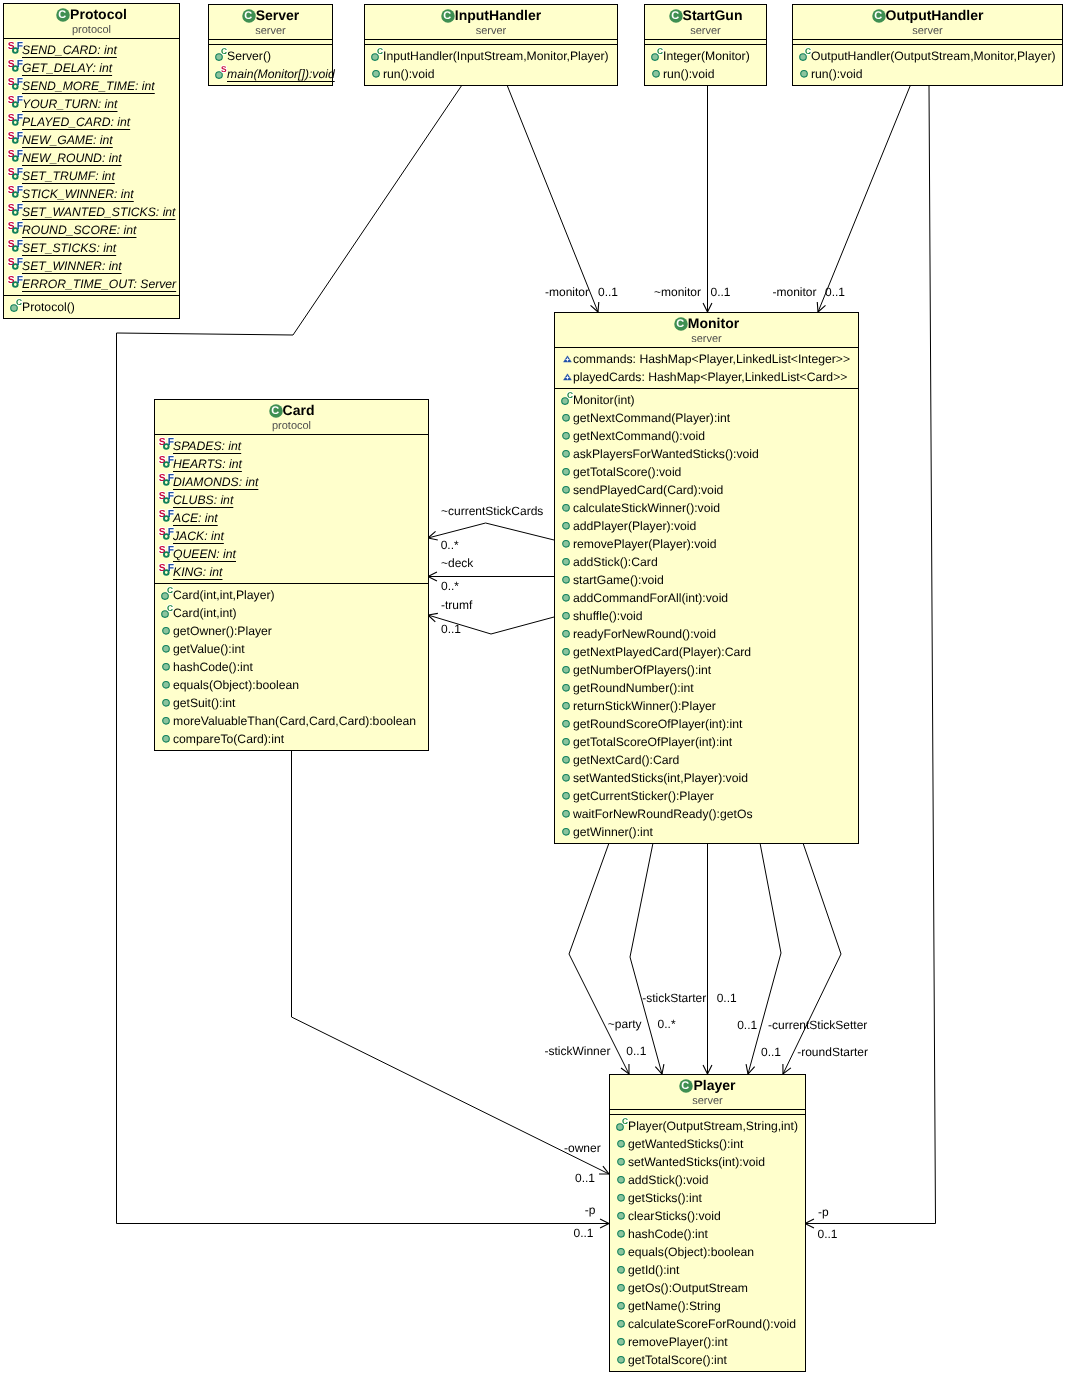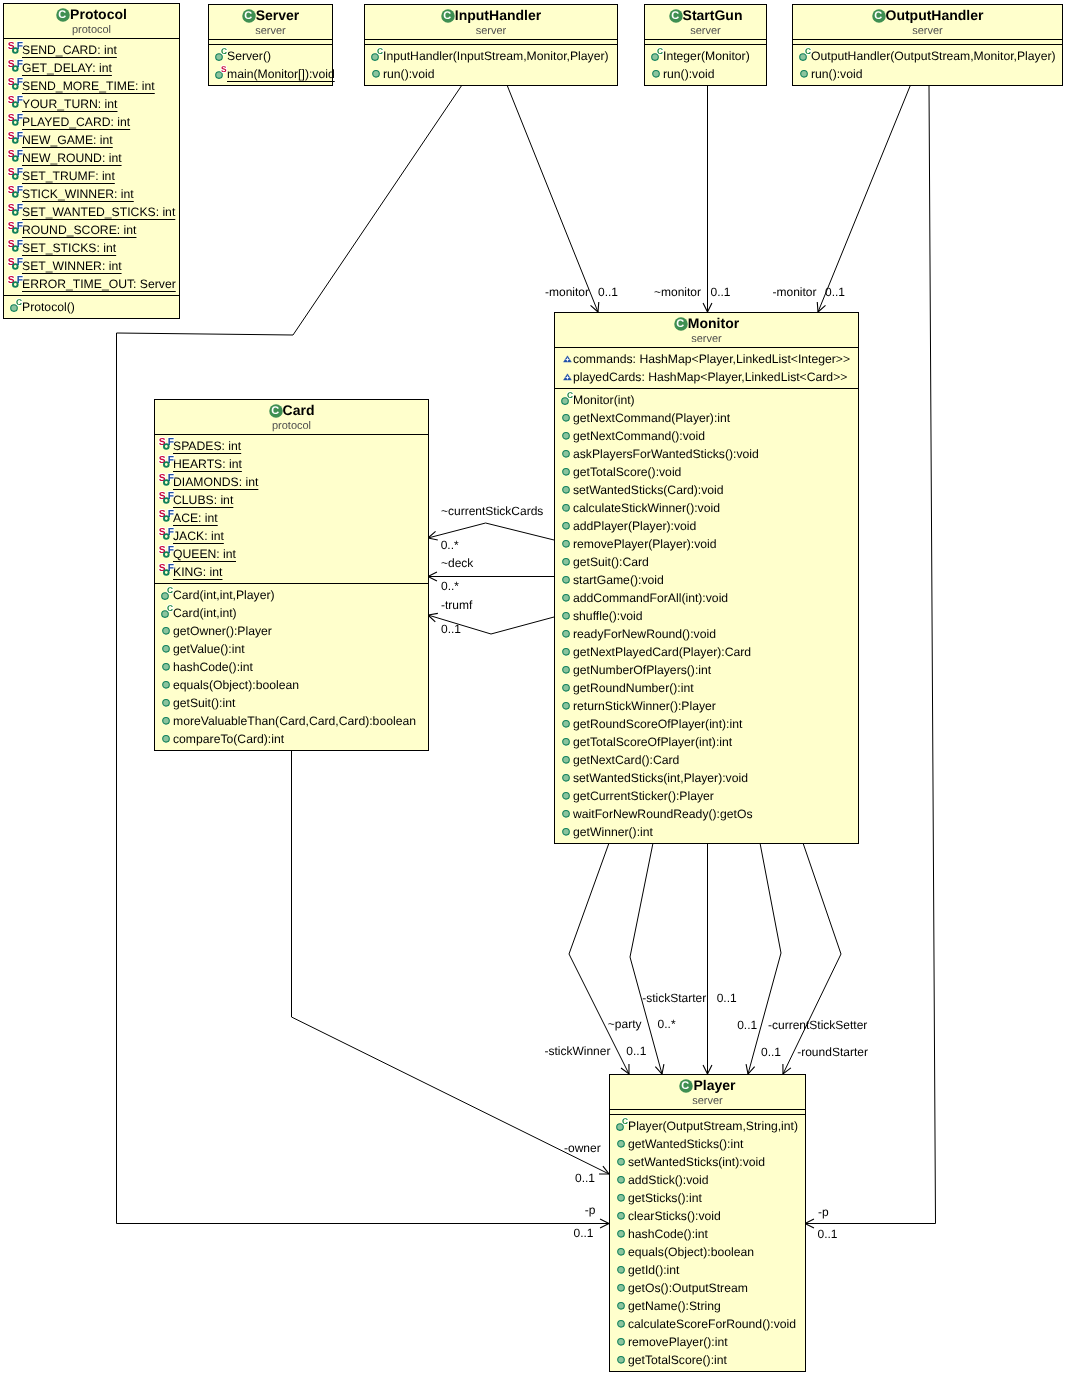--- a/index.html
+++ b/index.html
@@ -10,21 +10,21 @@
   svg#edges{position:absolute;left:0;top:0;width:1066px;height:1375px;}
   .cls{position:absolute;box-sizing:border-box;background:#FFFFCC;border:1px solid #000;}
   .hdr{text-align:center;padding-top:3px;height:34px;box-sizing:border-box;}
   .cname{font-weight:bold;font-size:14px;line-height:15px;white-space:nowrap;height:15px;}
   .cname .cicon{display:inline-block;vertical-align:-2.5px;margin-right:0px;}
   .cpkg{font-size:11px;line-height:12px;height:12px;color:#4d4d4d;margin-top:2px;}
   .sect{border-top:1px solid #000;padding-bottom:4px;}
   .row{height:18px;line-height:23px;white-space:nowrap;position:relative;
        padding-left:18px;font-size:12.2px;}
   .row .t{white-space:nowrap;}
-  .row.u .t{text-decoration:underline;text-underline-offset:2.5px;text-decoration-thickness:1px;}
+  .row.u .t{text-decoration:underline;text-underline-offset:2.5px;text-decoration-thickness:1px;font-style:italic;}
   .ic{position:absolute;left:3px;top:0;width:19px;height:18px;line-height:0;}
 </style>
 </head>
 <body>
 <div id="stage">
   <svg id="edges" width="1066" height="1375">
       <path d="M507,85 L598,312" fill="none" stroke="#000000" stroke-width="1"></path>
       <path d="M590.5451268340454,305.33480187244743 L598,312 L598.7865299989884,302.0309794583073" fill="none" stroke="#000000" stroke-width="1.1" stroke-linecap="butt"></path>
       <text x="589" y="295.5" font-family="&quot;Liberation Sans&quot;,sans-serif" font-size="12" fill="#000" text-anchor="end">-monitor</text>
       <text x="598" y="295.5" font-family="&quot;Liberation Sans&quot;,sans-serif" font-size="12" fill="#000" text-anchor="start">0..1</text>
@@ -411,33 +411,33 @@
                 <circle cx="8" cy="10.8" r="3.3" fill="#8cc49d" stroke="#12815d" stroke-width="1.1"></circle>
               </svg></span><span class="t">getNextCommand():void</span></div>
           <div class="row"><span class="ic"><svg width="19" height="18" viewBox="0 0 19 18" shape-rendering="geometricPrecision">
                 <circle cx="8" cy="10.8" r="3.3" fill="#8cc49d" stroke="#12815d" stroke-width="1.1"></circle>
               </svg></span><span class="t">askPlayersForWantedSticks():void</span></div>
           <div class="row"><span class="ic"><svg width="19" height="18" viewBox="0 0 19 18" shape-rendering="geometricPrecision">
                 <circle cx="8" cy="10.8" r="3.3" fill="#8cc49d" stroke="#12815d" stroke-width="1.1"></circle>
               </svg></span><span class="t">getTotalScore():void</span></div>
           <div class="row"><span class="ic"><svg width="19" height="18" viewBox="0 0 19 18" shape-rendering="geometricPrecision">
                 <circle cx="8" cy="10.8" r="3.3" fill="#8cc49d" stroke="#12815d" stroke-width="1.1"></circle>
-              </svg></span><span class="t">setWantedSticks(Card):void</span></div>
+              </svg></span><span class="t">sendPlayedCard(Card):void</span></div>
           <div class="row"><span class="ic"><svg width="19" height="18" viewBox="0 0 19 18" shape-rendering="geometricPrecision">
                 <circle cx="8" cy="10.8" r="3.3" fill="#8cc49d" stroke="#12815d" stroke-width="1.1"></circle>
               </svg></span><span class="t">calculateStickWinner():void</span></div>
           <div class="row"><span class="ic"><svg width="19" height="18" viewBox="0 0 19 18" shape-rendering="geometricPrecision">
                 <circle cx="8" cy="10.8" r="3.3" fill="#8cc49d" stroke="#12815d" stroke-width="1.1"></circle>
               </svg></span><span class="t">addPlayer(Player):void</span></div>
           <div class="row"><span class="ic"><svg width="19" height="18" viewBox="0 0 19 18" shape-rendering="geometricPrecision">
                 <circle cx="8" cy="10.8" r="3.3" fill="#8cc49d" stroke="#12815d" stroke-width="1.1"></circle>
               </svg></span><span class="t">removePlayer(Player):void</span></div>
           <div class="row"><span class="ic"><svg width="19" height="18" viewBox="0 0 19 18" shape-rendering="geometricPrecision">
                 <circle cx="8" cy="10.8" r="3.3" fill="#8cc49d" stroke="#12815d" stroke-width="1.1"></circle>
-              </svg></span><span class="t">getSuit():Card</span></div>
+              </svg></span><span class="t">addStick():Card</span></div>
           <div class="row"><span class="ic"><svg width="19" height="18" viewBox="0 0 19 18" shape-rendering="geometricPrecision">
                 <circle cx="8" cy="10.8" r="3.3" fill="#8cc49d" stroke="#12815d" stroke-width="1.1"></circle>
               </svg></span><span class="t">startGame():void</span></div>
           <div class="row"><span class="ic"><svg width="19" height="18" viewBox="0 0 19 18" shape-rendering="geometricPrecision">
                 <circle cx="8" cy="10.8" r="3.3" fill="#8cc49d" stroke="#12815d" stroke-width="1.1"></circle>
               </svg></span><span class="t">addCommandForAll(int):void</span></div>
           <div class="row"><span class="ic"><svg width="19" height="18" viewBox="0 0 19 18" shape-rendering="geometricPrecision">
                 <circle cx="8" cy="10.8" r="3.3" fill="#8cc49d" stroke="#12815d" stroke-width="1.1"></circle>
               </svg></span><span class="t">shuffle():void</span></div>
           <div class="row"><span class="ic"><svg width="19" height="18" viewBox="0 0 19 18" shape-rendering="geometricPrecision">

